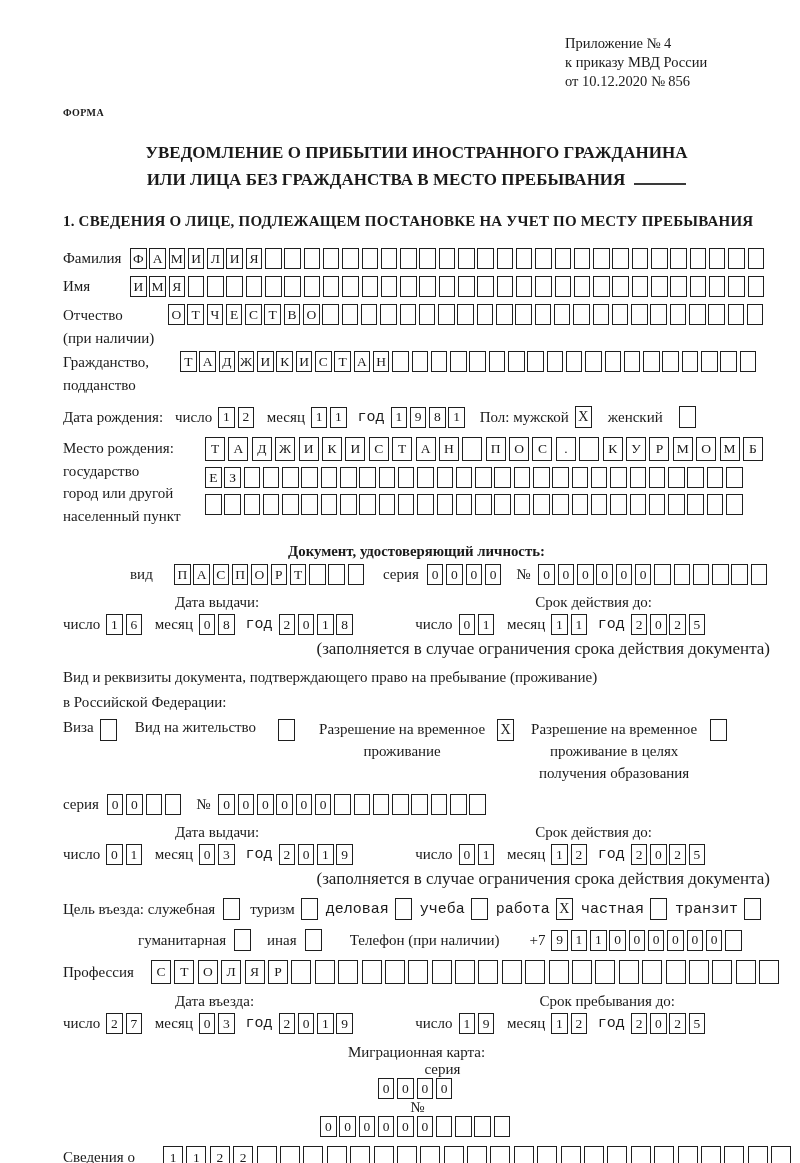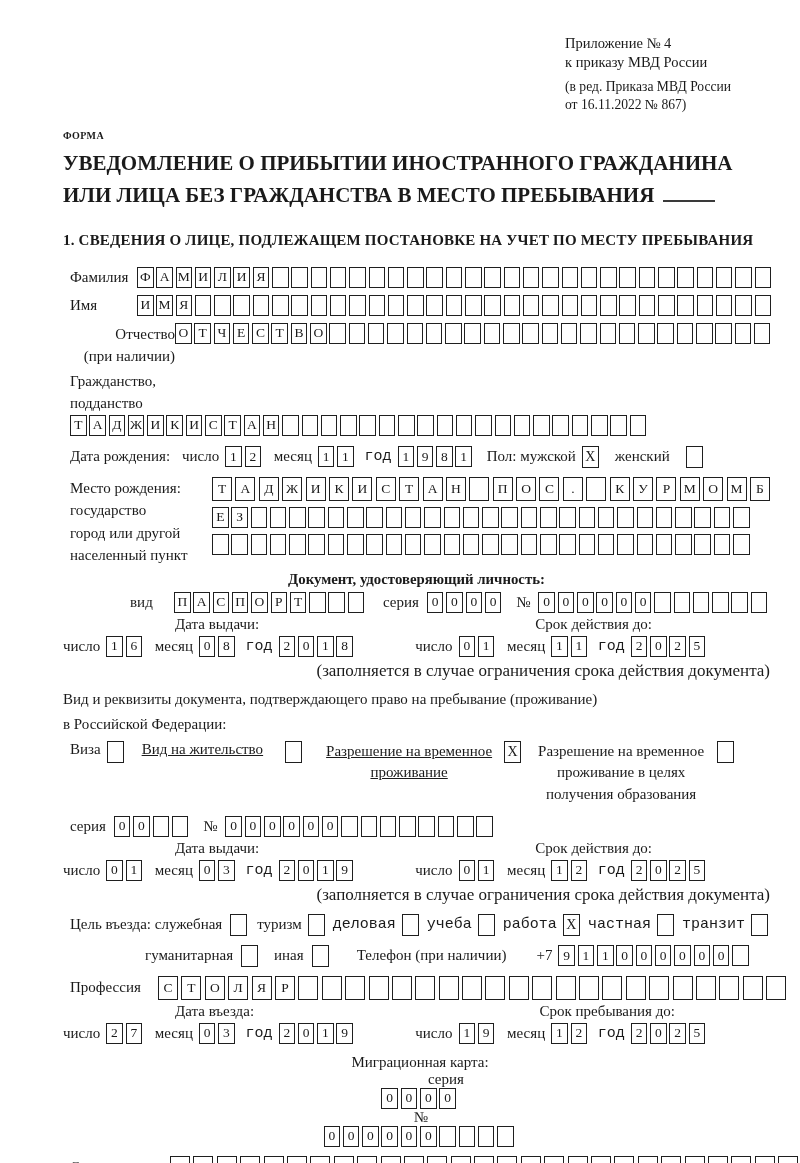--- a/index.html
+++ b/index.html
@@ -5,64 +5,61 @@
   html,body{margin:0;padding:0;background:#fff;}
   .page{
     width:800px;height:1163px;box-sizing:border-box;background:#fff;color:#1a1a1a;
     font-family:"Liberation Serif","DejaVu Serif",serif;font-size:15px;
     padding:34px 30px 10px 63px;overflow:hidden;position:relative;
   }
   
   .hdr-block{margin-left:502px;line-height:1.32;font-size:14.5px;}
   .hdr-edition{margin-left:502px;margin-top:6px;line-height:1.3;font-size:13.6px;}
   .forma{text-align:left;font-weight:bold;margin-top:16px;font-size:10px;letter-spacing:.4px;}
-  .title{font-weight:bold;font-size:21px;line-height:1.55;margin-top:6px;}
+  .title{text-align:center;font-weight:bold;font-size:17px;line-height:1.55;margin-top:22px;}
   .blank-line{display:inline-block;width:52px;border-bottom:2px solid #3a3a3a;height:.95em;margin-left:9px;}
   .sec-heading{font-weight:bold;font-size:15px;margin-top:20px;letter-spacing:.2px;}
   
-  .frow{display:flex;align-items:center;margin-top:7px;margin-left:7px;}
+  .frow{display:flex;align-items:center;margin-top:7px;}
   .top{align-items:flex-start;}
   .lbl{flex:none;}
   .lblcol{flex:none;line-height:1.5;}
   .cells{display:flex;flex:none;}
   .cell{flex:none;width:16.5px;height:21px;border:1.7px solid #1f1f1f;box-sizing:border-box;
         margin-right:2.8px;display:flex;align-items:center;justify-content:center;
         font-size:13.5px;background:#fff;}
   .lg .cell{width:20px;height:24px;margin-right:3.4px;}
   .cb{flex:none;width:17px;height:22px;border:1.7px solid #1f1f1f;box-sizing:border-box;
       display:inline-flex;align-items:center;justify-content:center;font-size:14px;background:#fff;}
   .stack{display:flex;flex-direction:column;}
   .gap6>*{margin-bottom:6px;}
   .center-b{text-align:center;font-weight:bold;font-size:14.8px;margin-top:8px;}
-  .dlrow{display:flex;margin-top:3px;}
+  .dlrow{display:flex;margin-top:9px;}
   .dl1{margin-left:112px;}
   .dl2{margin-left:auto;margin-right:118px;}
   .dvrow{display:flex;align-items:center;margin-top:3px;}
   .dgroup{display:flex;align-items:center;}
   .dgroup .lbl{margin-right:6px;}
   .dg2{margin-left:auto;margin-right:62px;}
   .footnote{text-align:right;font-size:17px;margin-top:4px;}
   .permit-block{text-align:center;line-height:1.45;}
   .ml6{margin-left:6px;}.ml8{margin-left:8px;font-family:Liberation Mono, monospace;}.ml10{margin-left:10px;}.ml12{margin-left:12px;}
-  .ml14{margin-left:14px;}.ml16{margin-left:16px;}.ml18{margin-left:18px;text-decoration:underline;}
+  .ml14{margin-left:14px;}.ml16{margin-left:16px;}.ml18{margin-left:18px;}
   .ml28{margin-left:28px;}.ml30{margin-left:30px;}.ml60{margin-left:60px;}.ml75{margin-left:75px;}
   .mr6{margin-right:6px;}.mr8{margin-right:8px;}
 </style>
 </head>
 <body>
 
 <div class="page">
 
   <div class="hdr-block">
     <div>Приложение № 4</div>
     <div>к приказу МВД России</div>
-  </div>
-  <div class="hdr-edition">
-    <div>(в ред. Приказа МВД России</div>
-    <div>от 16.11.2022 № 867)</div>
+    <div>от 10.12.2020 № 856</div>
   </div>
   <div class="forma">ФОРМА</div>
 
   <div class="title">
     <div>УВЕДОМЛЕНИЕ О ПРИБЫТИИ ИНОСТРАННОГО ГРАЖДАНИНА</div>
     <div><span>ИЛИ ЛИЦА БЕЗ ГРАЖДАНСТВА В МЕСТО ПРЕБЫВАНИЯ</span><span class="blank-line"></span></div>
   </div>
 
   <div class="sec-heading">1. СВЕДЕНИЯ О ЛИЦЕ, ПОДЛЕЖАЩЕМ ПОСТАНОВКЕ НА УЧЕТ ПО МЕСТУ ПРЕБЫВАНИЯ</div>
 
@@ -138,21 +135,21 @@
         <span class="cell"></span>
         <span class="cell"></span>
         <span class="cell"></span>
         <span class="cell"></span>
         <span class="cell"></span>
         <span class="cell"></span>
       </span>
   </div>
 
   <div class="frow top">
-    <span class="lblcol" style="width:105px;text-align:right;">
+    <span class="lblcol" style="width:105px;">
       <div>Отчество</div>
       <div>(при наличии)</div>
     </span>
     <span class="cells">
         <span class="cell">О</span>
         <span class="cell">Т</span>
         <span class="cell">Ч</span>
         <span class="cell">Е</span>
         <span class="cell">С</span>
         <span class="cell">Т</span>
@@ -177,21 +174,21 @@
         <span class="cell"></span>
         <span class="cell"></span>
         <span class="cell"></span>
         <span class="cell"></span>
         <span class="cell"></span>
         <span class="cell"></span>
         <span class="cell"></span>
       </span>
   </div>
 
-  <div class="frow top" style="margin-top:2px;flex-direction:column;">
+  <div class="frow top" style="margin-top:2px;">
     <span class="lblcol" style="width:117px;">
       <div>Гражданство,</div>
       <div>подданство</div>
     </span>
     <span class="cells">
         <span class="cell">Т</span>
         <span class="cell">А</span>
         <span class="cell">Д</span>
         <span class="cell">Ж</span>
         <span class="cell">И</span>
@@ -338,21 +335,21 @@
           <span class="cell"></span>
           <span class="cell"></span>
           <span class="cell"></span>
           <span class="cell"></span>
           <span class="cell"></span>
           <span class="cell"></span>
         </span>
     </span>
   </div>
 
-  <div class="center-b" style="margin-top:4px;text-align:center;">Документ, удостоверяющий личность:</div>
+  <div class="center-b" style="margin-top:16px;text-align:center;">Документ, удостоверяющий личность:</div>
 
   <div class="frow" style="margin-top:4px;justify-content:flex-end;">
     <span class="lbl" style="width:44px;">вид</span>
     <span class="cells">
         <span class="cell">П</span>
         <span class="cell">А</span>
         <span class="cell">С</span>
         <span class="cell">П</span>
         <span class="cell">О</span>
         <span class="cell">Р</span>

